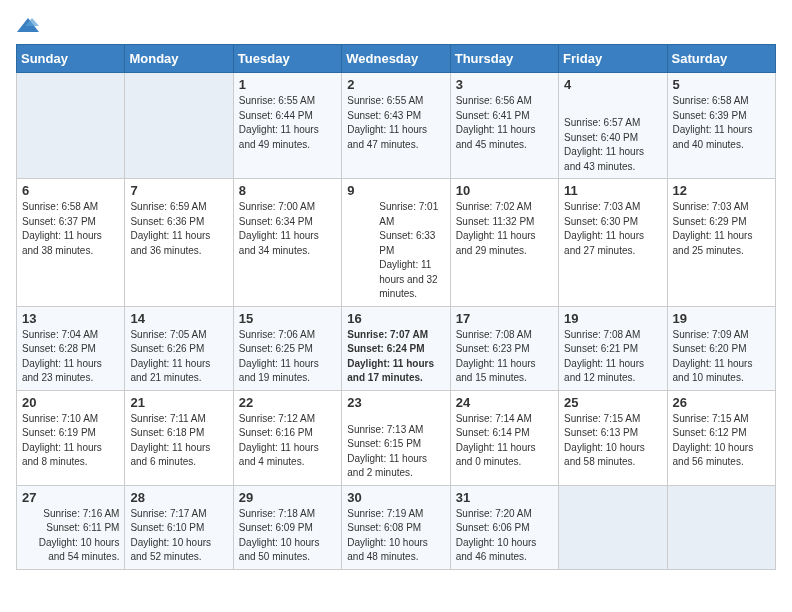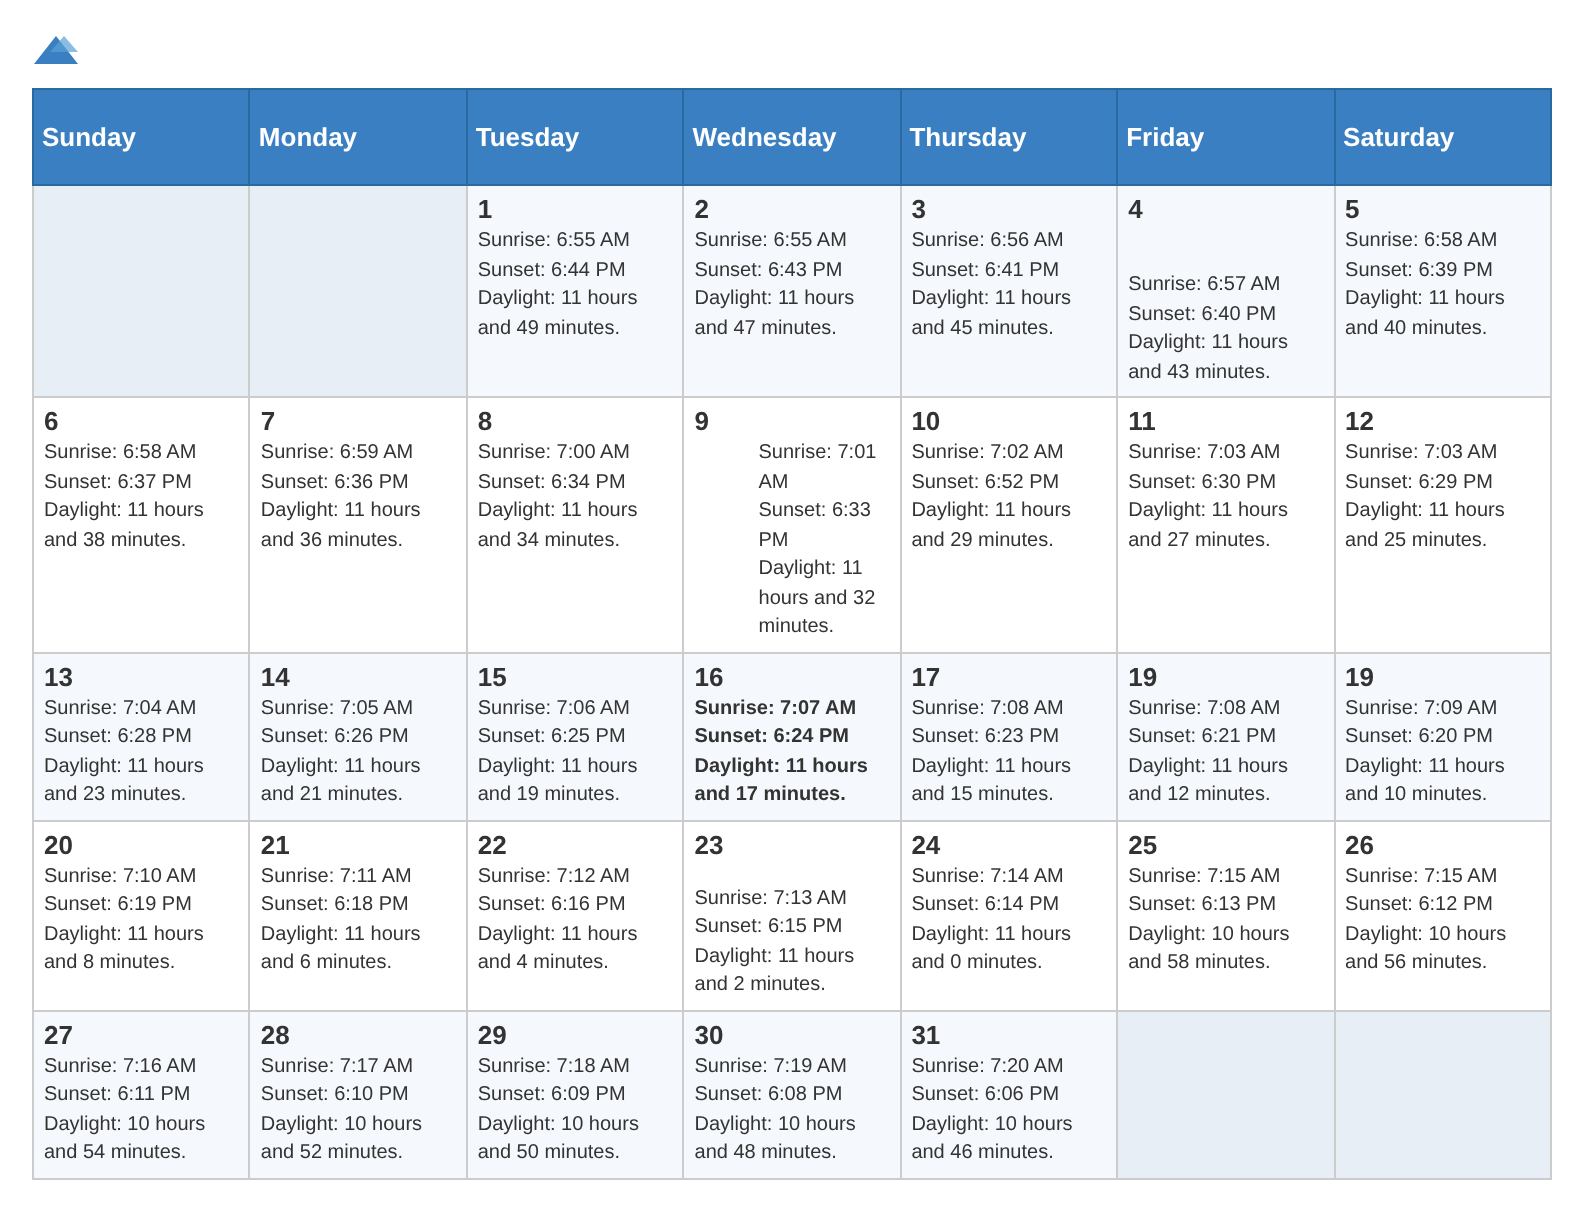--- a/index.html
+++ b/index.html
@@ -44,21 +44,21 @@
       color: #555;
     }
     table {
       width: 100%;
       border-collapse: collapse;
       table-layout: fixed;
     }
     thead th {
       background-color: #3a7fc1;
       color: #fff;
-      padding: 16px 4px;
+      padding: 6px 4px;
       font-size: 13px;
       text-align: left;
       border: 1px solid #2a6aa0;
     }
     tbody td {
       border: 1px solid #ccc;
       vertical-align: top;
       padding: 4px 5px;
       font-size: 10.5px;
       color: #333;
@@ -174,21 +174,21 @@
         </td>
         <td>
           <span class="day-number">9</span>
           <div class="day-info" style="white-space: pre-line; margin-left: 32px;">Sunrise: 7:01 AM
 Sunset: 6:33 PM
 Daylight: 11 hours and 32 minutes.</div>
         </td>
         <td>
           <span class="day-number">10</span>
           <div class="day-info" style="white-space: pre-line;">Sunrise: 7:02 AM
-Sunset: 6:52 PM
+Sunset: 11:32 PM
 Daylight: 11 hours and 29 minutes.</div>
         </td>
         <td>
           <span class="day-number">11</span>
           <div class="day-info" style="white-space: pre-line;">Sunrise: 7:03 AM
 Sunset: 6:30 PM
 Daylight: 11 hours and 27 minutes.</div>
         </td>
         <td>
           <span class="day-number">12</span>
@@ -281,21 +281,21 @@
         <td>
           <span class="day-number">26</span>
           <div class="day-info" style="white-space: pre-line;">Sunrise: 7:15 AM
 Sunset: 6:12 PM
 Daylight: 10 hours and 56 minutes.</div>
         </td>
       </tr>
       <tr>
         <td>
           <span class="day-number">27</span>
-          <div class="day-info" style="white-space: pre-line;">Sunrise: 7:16 AM
+          <div class="day-info" style="white-space: pre-line; text-align: right;">Sunrise: 7:16 AM
 Sunset: 6:11 PM
 Daylight: 10 hours and 54 minutes.</div>
         </td>
         <td>
           <span class="day-number">28</span>
           <div class="day-info" style="white-space: pre-line;">Sunrise: 7:17 AM
 Sunset: 6:10 PM
 Daylight: 10 hours and 52 minutes.</div>
         </td>
         <td>

